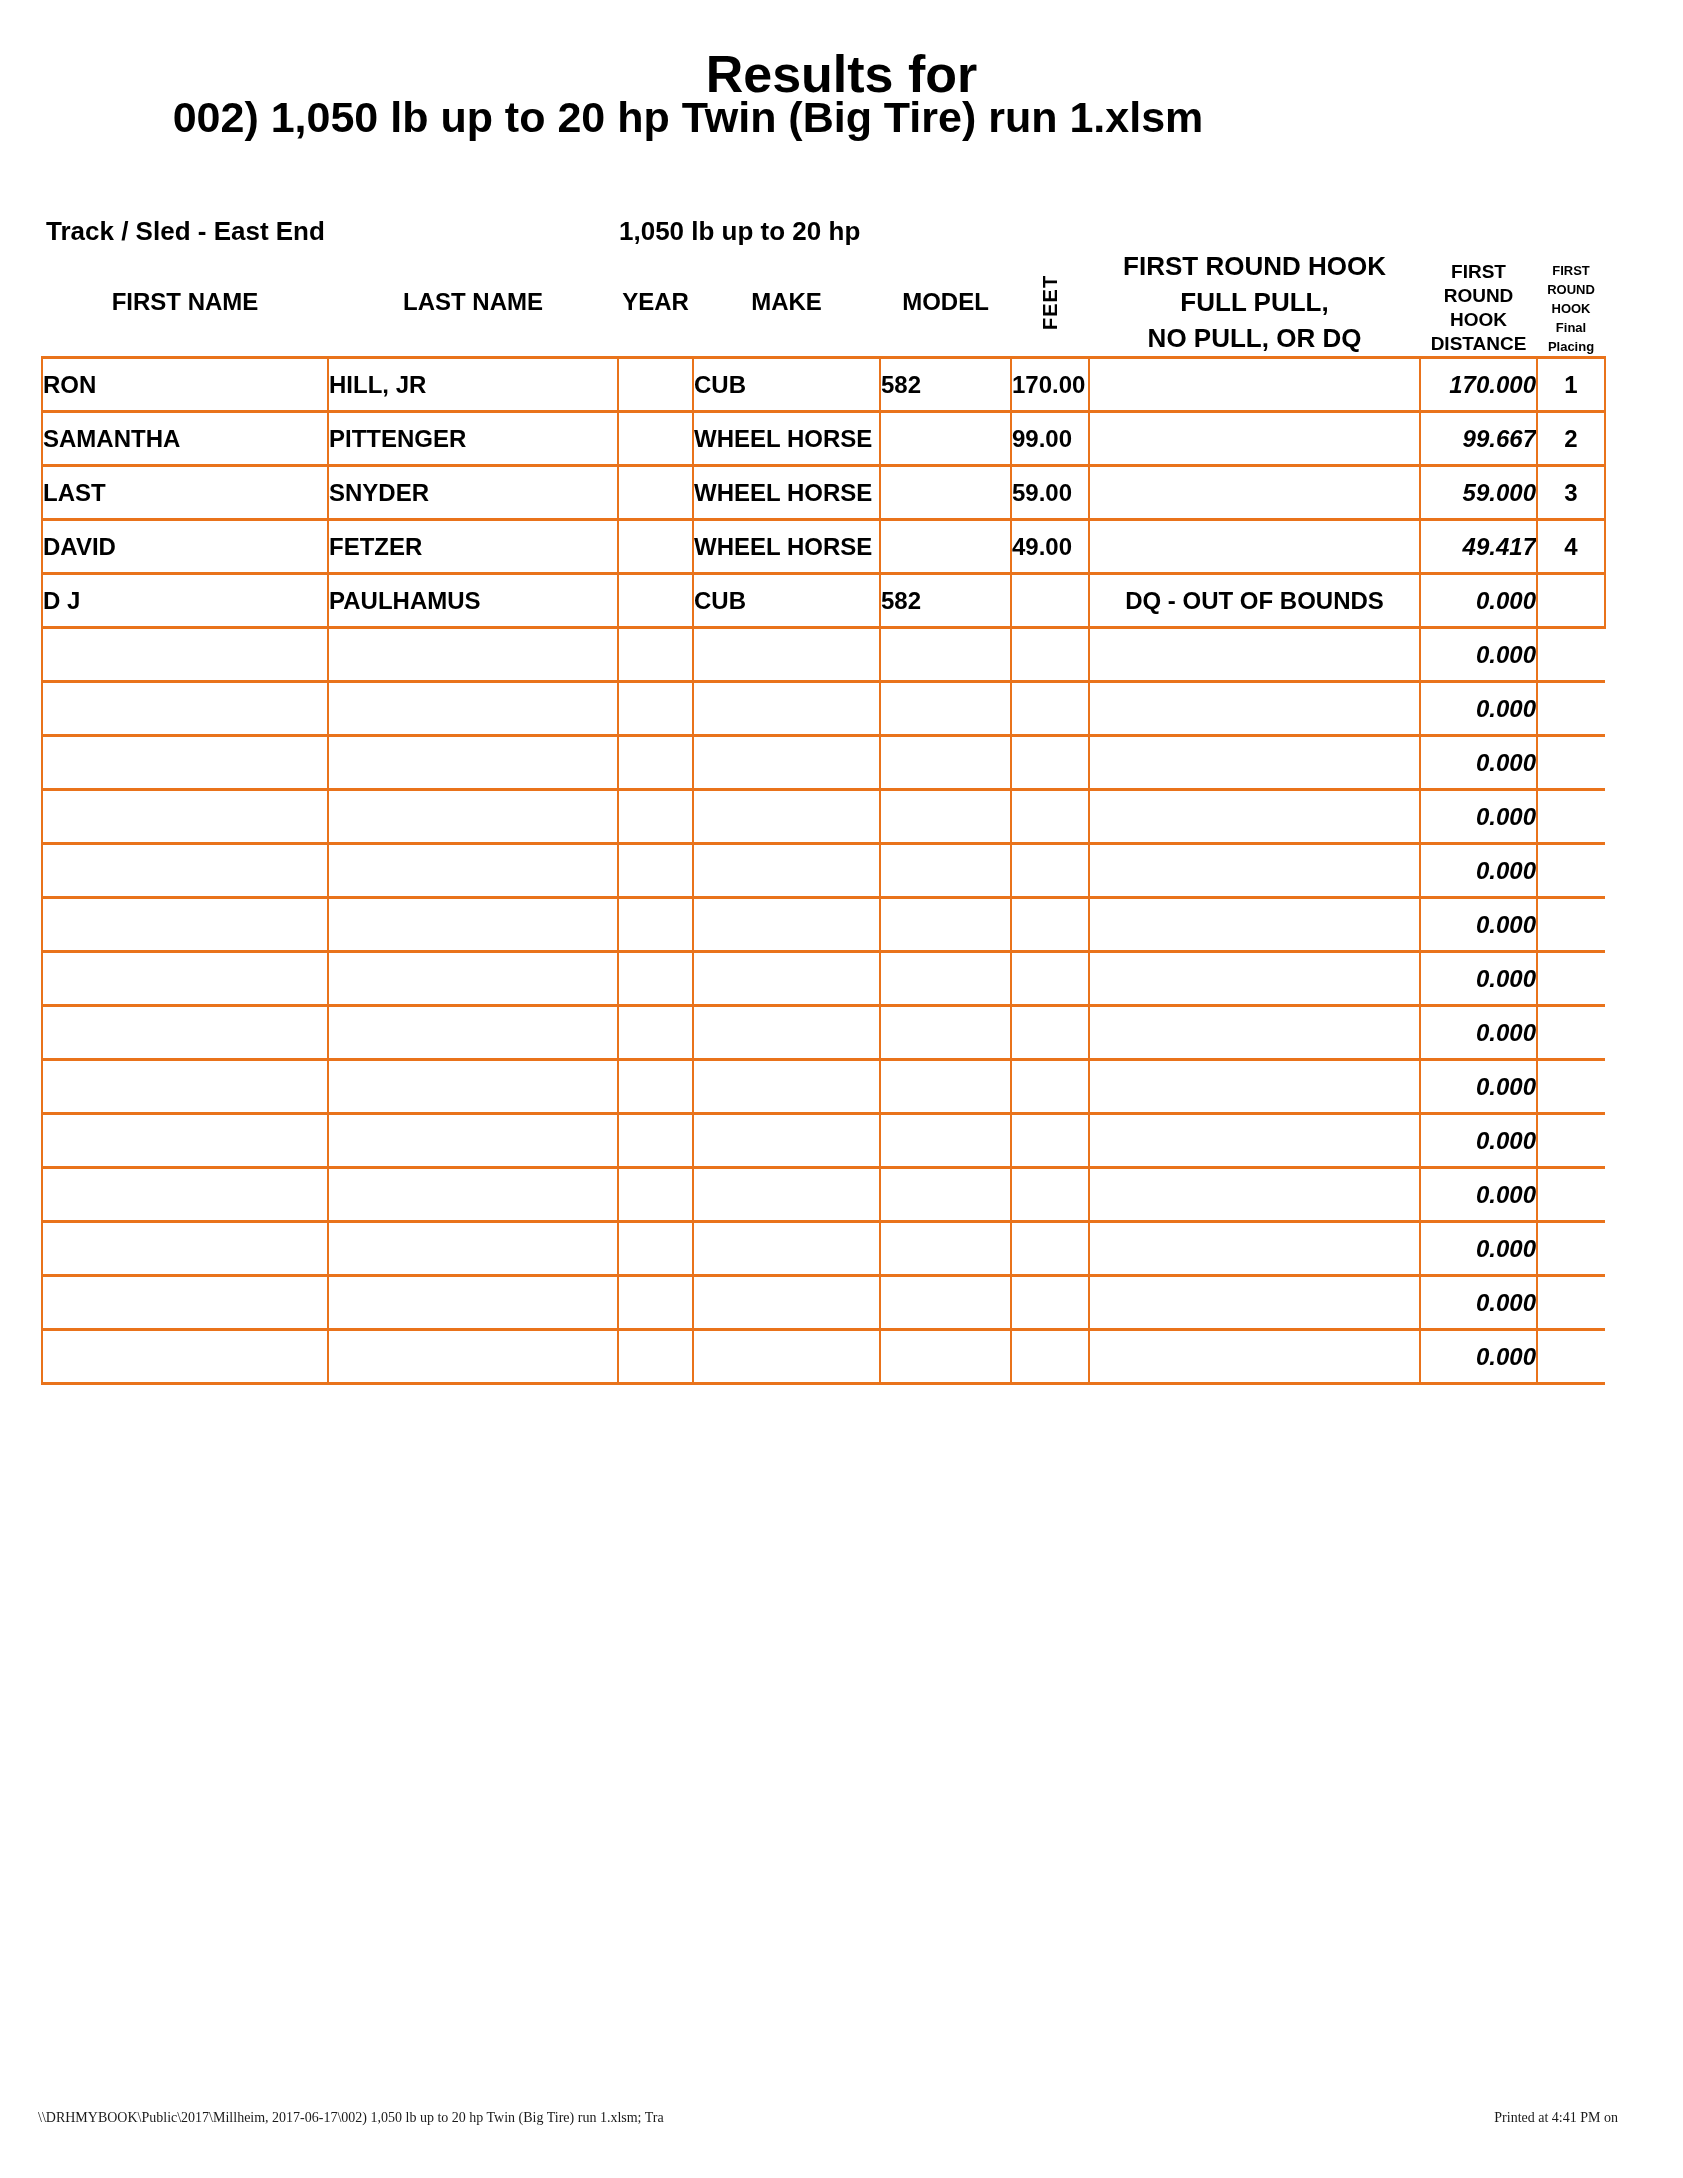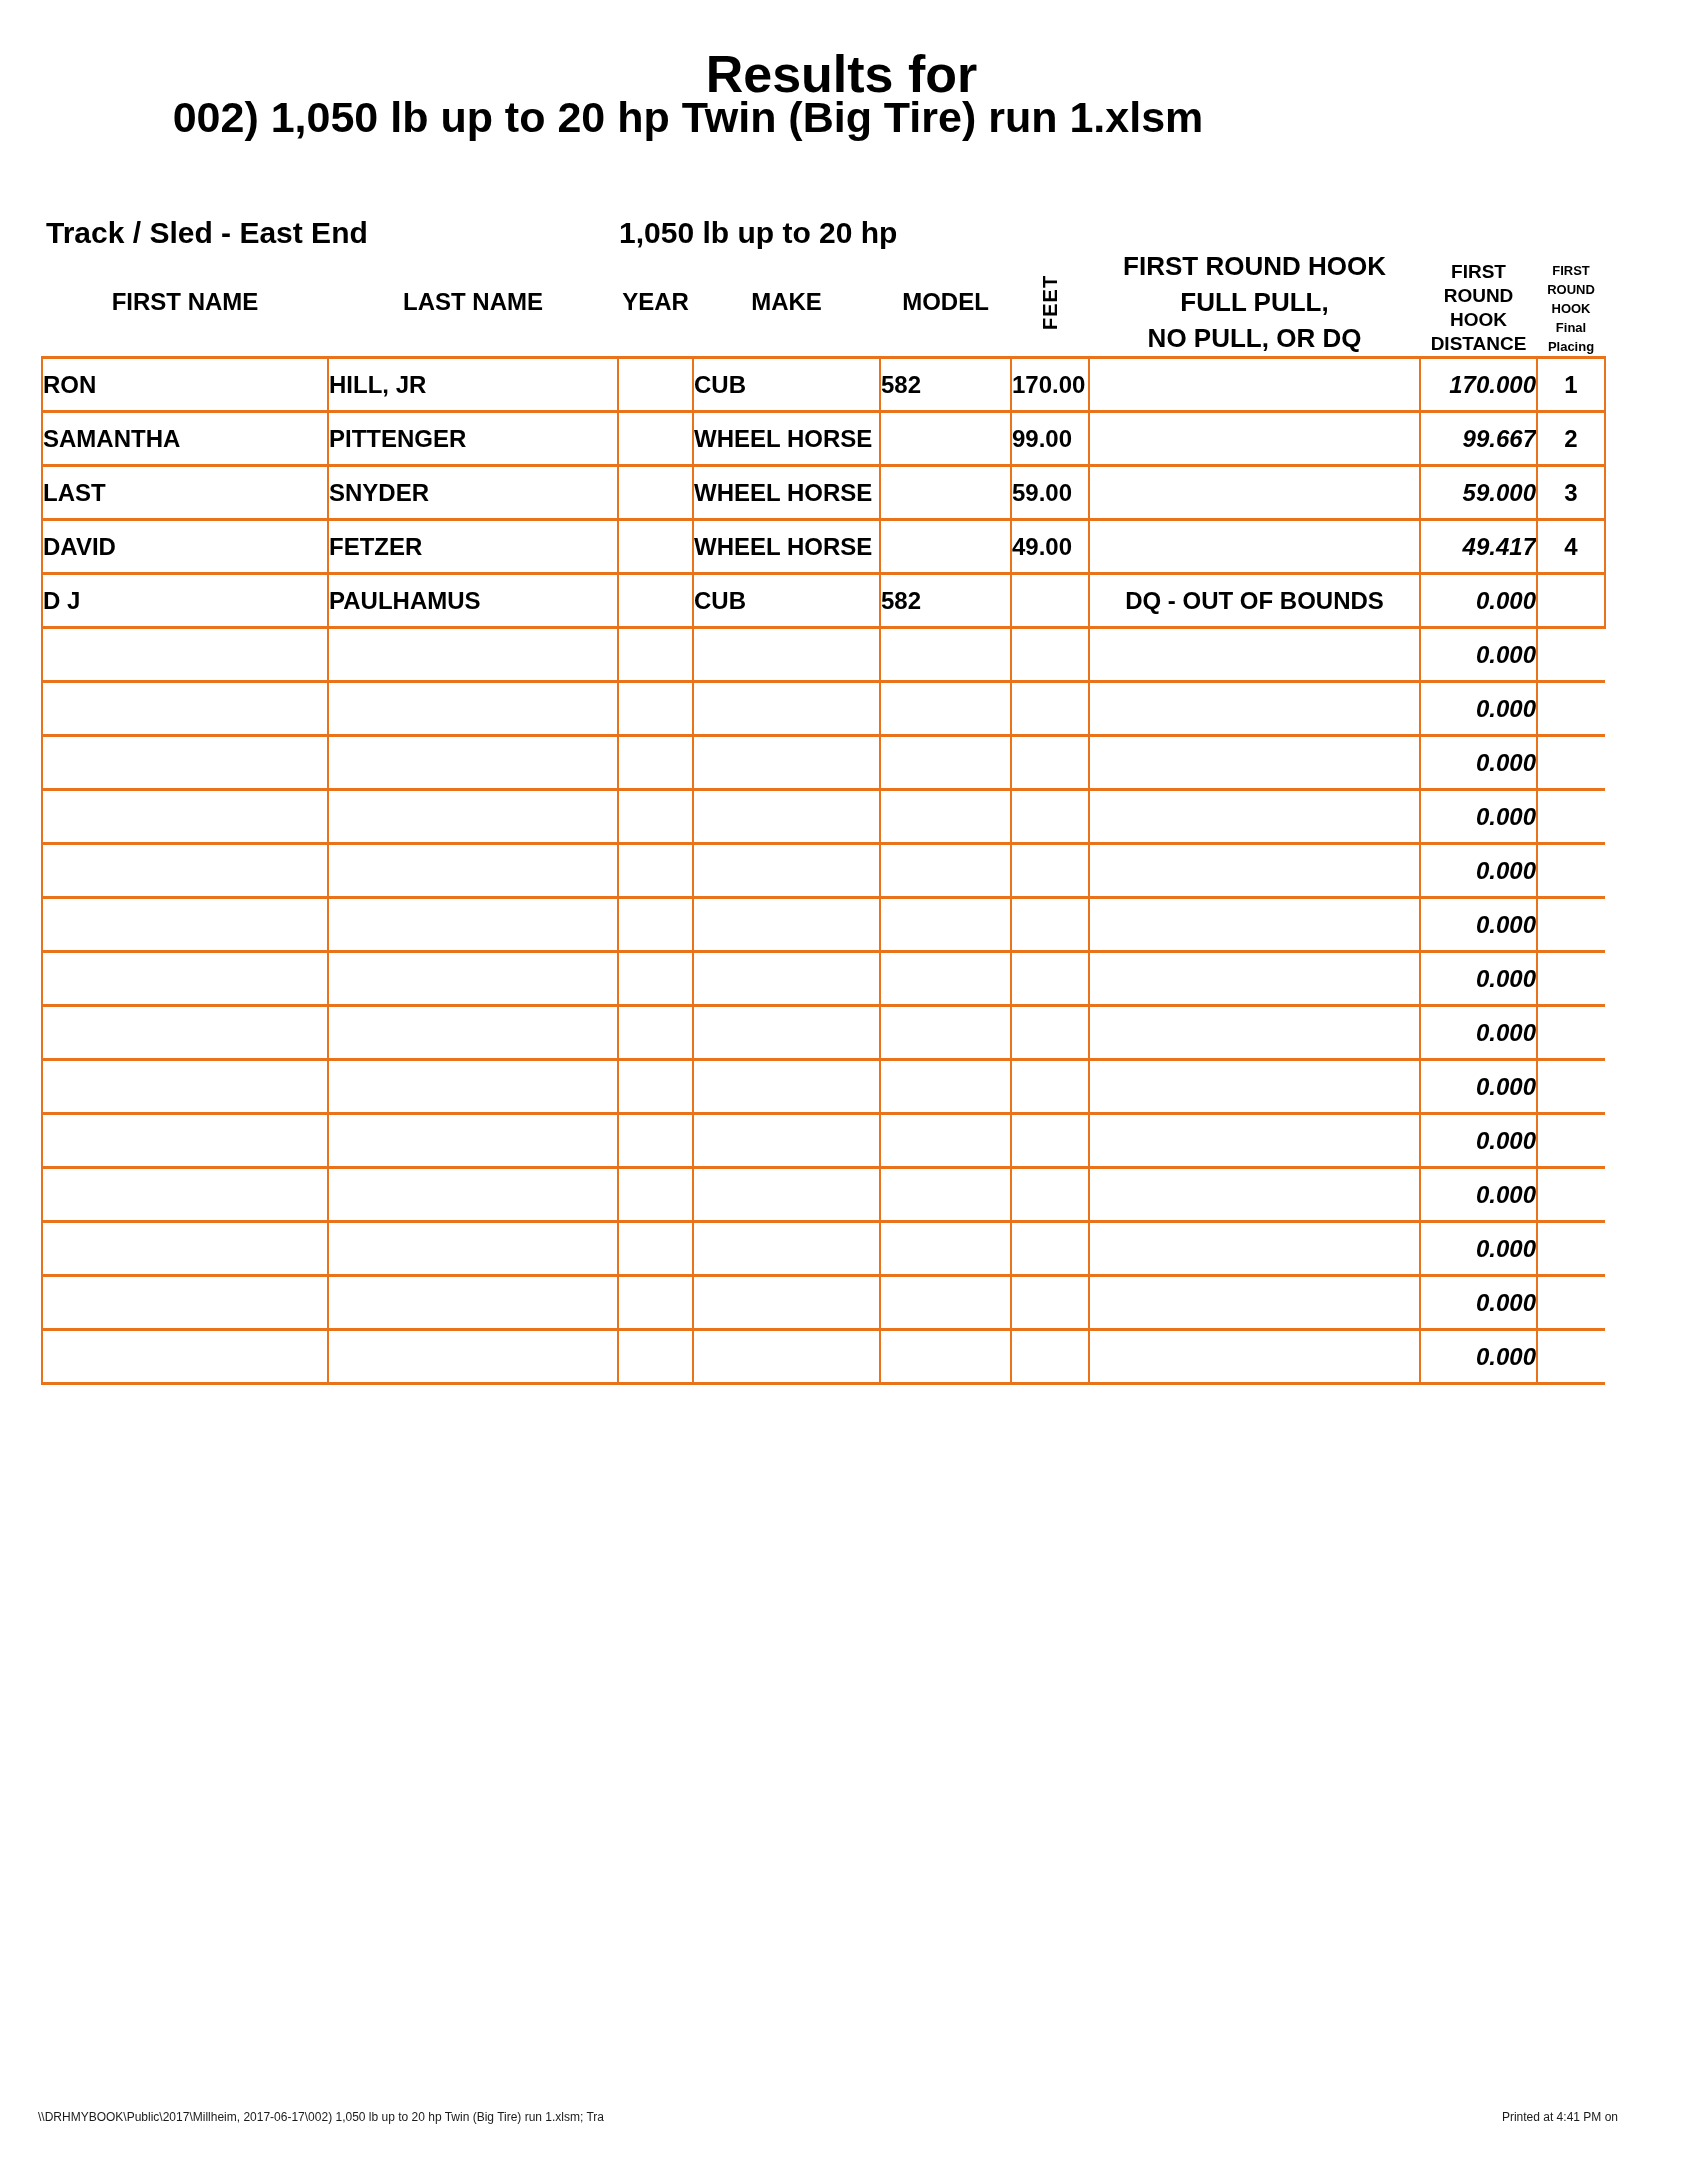--- a/index.html
+++ b/index.html
@@ -8,21 +8,21 @@
     font-family:"Liberation Sans", sans-serif;color:#000;overflow:hidden;
   }
   .title1{
     position:absolute;top:44px;left:0;width:1683px;text-align:center;
     font-size:52px;font-weight:bold;letter-spacing:0px;
   }
   .title2{
     position:absolute;top:93px;left:0;width:1376px;text-align:center;
     font-size:43px;font-weight:bold;
   }
-  .subhead{position:absolute;top:216px;font-size:30px;font-weight:bold;}
+  .subhead{position:absolute;top:216px;font-size:26px;font-weight:bold;}
   .subhead.track{left:46px;}
   .subhead.wclass{left:619px;}
 
   table.results{
     position:absolute;left:41px;top:248px;
     border-collapse:collapse;table-layout:fixed;
   }
   table.results th{
     border:none;font-weight:bold;padding:0;overflow:hidden;
   }
@@ -53,21 +53,21 @@
   }
   table.results tr.data-row td:last-child{border-right:2px solid #E9731B;}
   td.col-first_name,td.col-last_name,td.col-make,td.col-model{
     text-align:left;padding-left:9px;
   }
   td.col-feet{text-align:left;padding-right:7px;font-size:21px;}
   td.col-result{text-align:center;font-size:23px;}
   td.col-distance{text-align:right;padding-right:8px;font-size:26px;font-style:italic;}
   td.col-placing{text-align:center;font-size:24px;}
 
-  .footer{position:absolute;top:2110px;font-size:12px;font-weight:normal;color:#1a1a1a;}
+  .footer{position:absolute;top:2110px;font-size:14px;font-weight:normal;color:#1a1a1a;font-family:Liberation Serif, serif;}
   .footer.left{left:38px;}
   .footer.right{right:65px;}
 </style>
 </head>
 <body>
 
 <div class="title1">Results for</div>
 <div class="title2">002) 1,050 lb up to 20 hp Twin (Big Tire) run 1.xlsm</div>
 
 <div class="subhead track">Track / Sled - East End</div>

